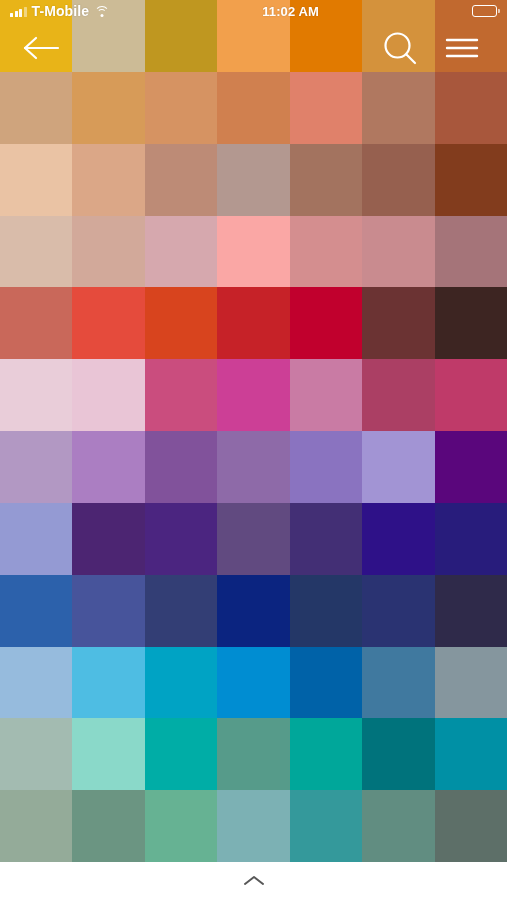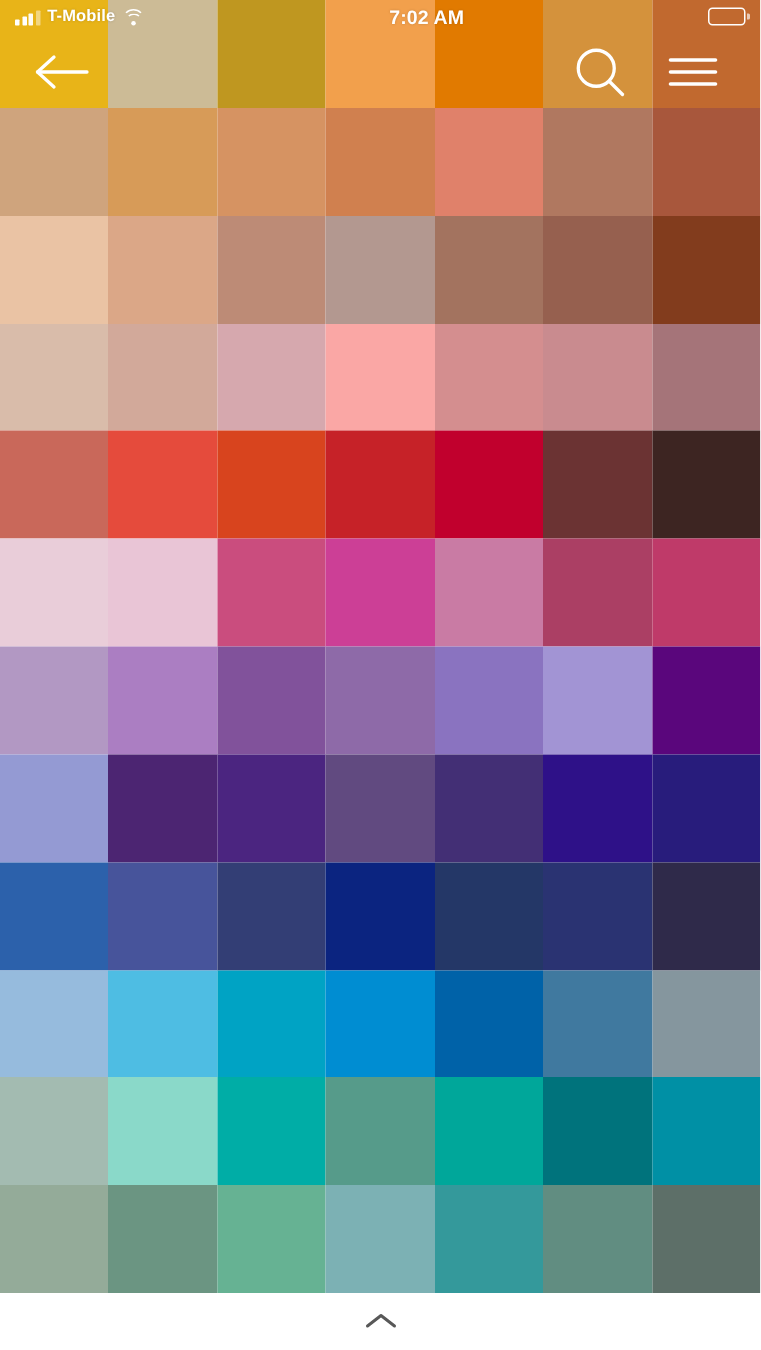--- a/index.html
+++ b/index.html
@@ -52,21 +52,21 @@
   #status-center { flex:1 1 auto; text-align:center; }
   #status-right { display:flex; align-items:center; gap:5px; flex:0 0 auto; }
 
   .signal-bars { display:flex; align-items:flex-end; gap:1.5px; height:11px; }
   .signal-bars i { display:block; width:3px; background:#ffffff; border-radius:0.5px; }
   .signal-bars i:nth-child(1){ height:4px; }
   .signal-bars i:nth-child(2){ height:6px; }
   .signal-bars i:nth-child(3){ height:8px; opacity:0.95; }
   .signal-bars i:nth-child(4){ height:10px; opacity:0.45; }
 
-  .carrier { font-size:11px; font-weight:bold; }
+  .carrier { font-size:14px; font-weight:bold; }
 
   .wifi-icon { width:15px; height:11px; position:relative; }
   .wifi-icon span {
     position:absolute; left:50%; transform:translateX(-50%);
     border:1.6px solid #ffffff;
     border-bottom-color:transparent;
     border-left-color:transparent;
     border-right-color:transparent;
     border-radius:50%;
   }
@@ -236,21 +236,21 @@
           <i></i>
           <i></i>
       </span>
       <span class="carrier">T-Mobile</span>
       <span class="wifi-icon">
         <span></span>
           <span></span>
           <span class="dot"></span>
       </span>
     </div>
-    <div id="status-center">7:02 AM</div>
+    <div id="status-center">11:02 AM</div>
     <div id="status-right">
       <span class="battery-icon">
         <span class="fill"></span>
       </span>
     </div>
   </div>
 
   <div id="nav-bar">
     <div id="nav-left">
       <button class="nav-btn" aria-label="Back">

